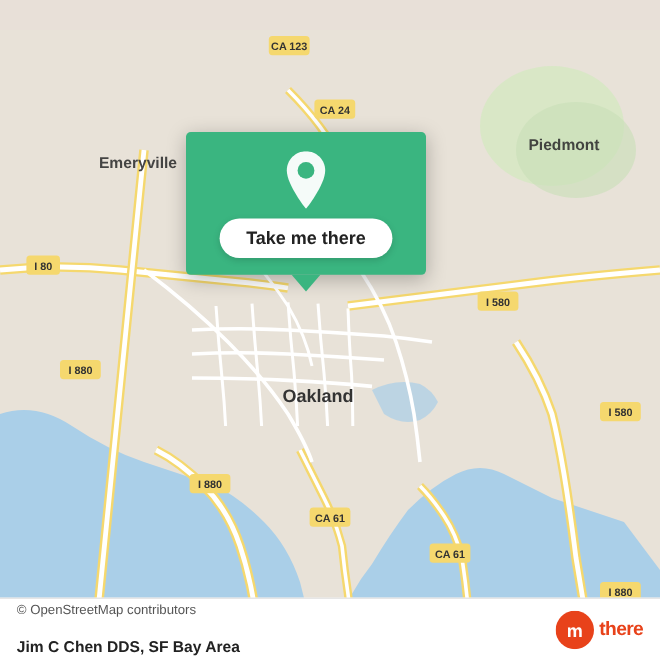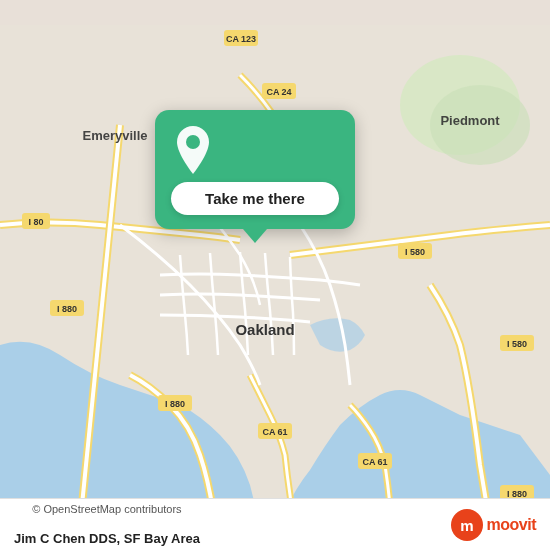--- a/index.html
+++ b/index.html
@@ -26,23 +26,24 @@
       width: 100%; height: 100%;
     }
 
     
     #popup-card {
       position: absolute;
       top: 110px;
       left: 155px;
       width: 200px;
       background: #3ab580;
-      border-radius: 14px;
+      border-radius: 4px;
       display: flex;
       flex-direction: column;
+      align-items: center;
       padding: 18px 16px 14px 16px;
       box-shadow: 0 4px 16px rgba(0,0,0,0.25);
       z-index: 10;
     }
 
     #popup-card::after {
       content: '';
       position: absolute;
       bottom: -14px;
       left: 50%;
@@ -213,27 +214,27 @@
 
       <svg width="42" height="48" viewBox="0 0 42 48" xmlns="http://www.w3.org/2000/svg">
         <path d="M21 0C12.163 0 5 7.163 5 16C5 28 21 48 21 48C21 48 37 28 37 16C37 7.163 29.837 0 21 0Z" fill="white" opacity="0.95"></path>
         <circle cx="21" cy="16" r="7" fill="#3ab580"></circle>
       </svg>
     </div>
     <button id="take-me-there-btn">Take me there</button>
   </div>
 
   <div id="bottom-bar">
-    <div style="display:flex; flex-direction:column; gap:16px;align-items:center;">
+    <div style="display:flex; flex-direction:column; gap:16px;">
       <span id="attribution">© OpenStreetMap contributors</span>
       <span id="place-name">Jim C Chen DDS, SF Bay Area</span>
     </div>
     <div id="moovit-logo">
 
       <svg id="moovit-icon" width="34" height="34" viewBox="0 0 34 34" xmlns="http://www.w3.org/2000/svg">
         <circle cx="17" cy="17" r="17" fill="#e8421a"></circle>
         <text x="17" y="23" text-anchor="middle" font-size="16" font-weight="bold" fill="white" font-family="Arial">m</text>
       </svg>
-      <span id="moovit-text">moovit</span>
+      <span id="moovit-text">there</span>
     </div>
   </div>
 
 </div>
 
 </body></html>

